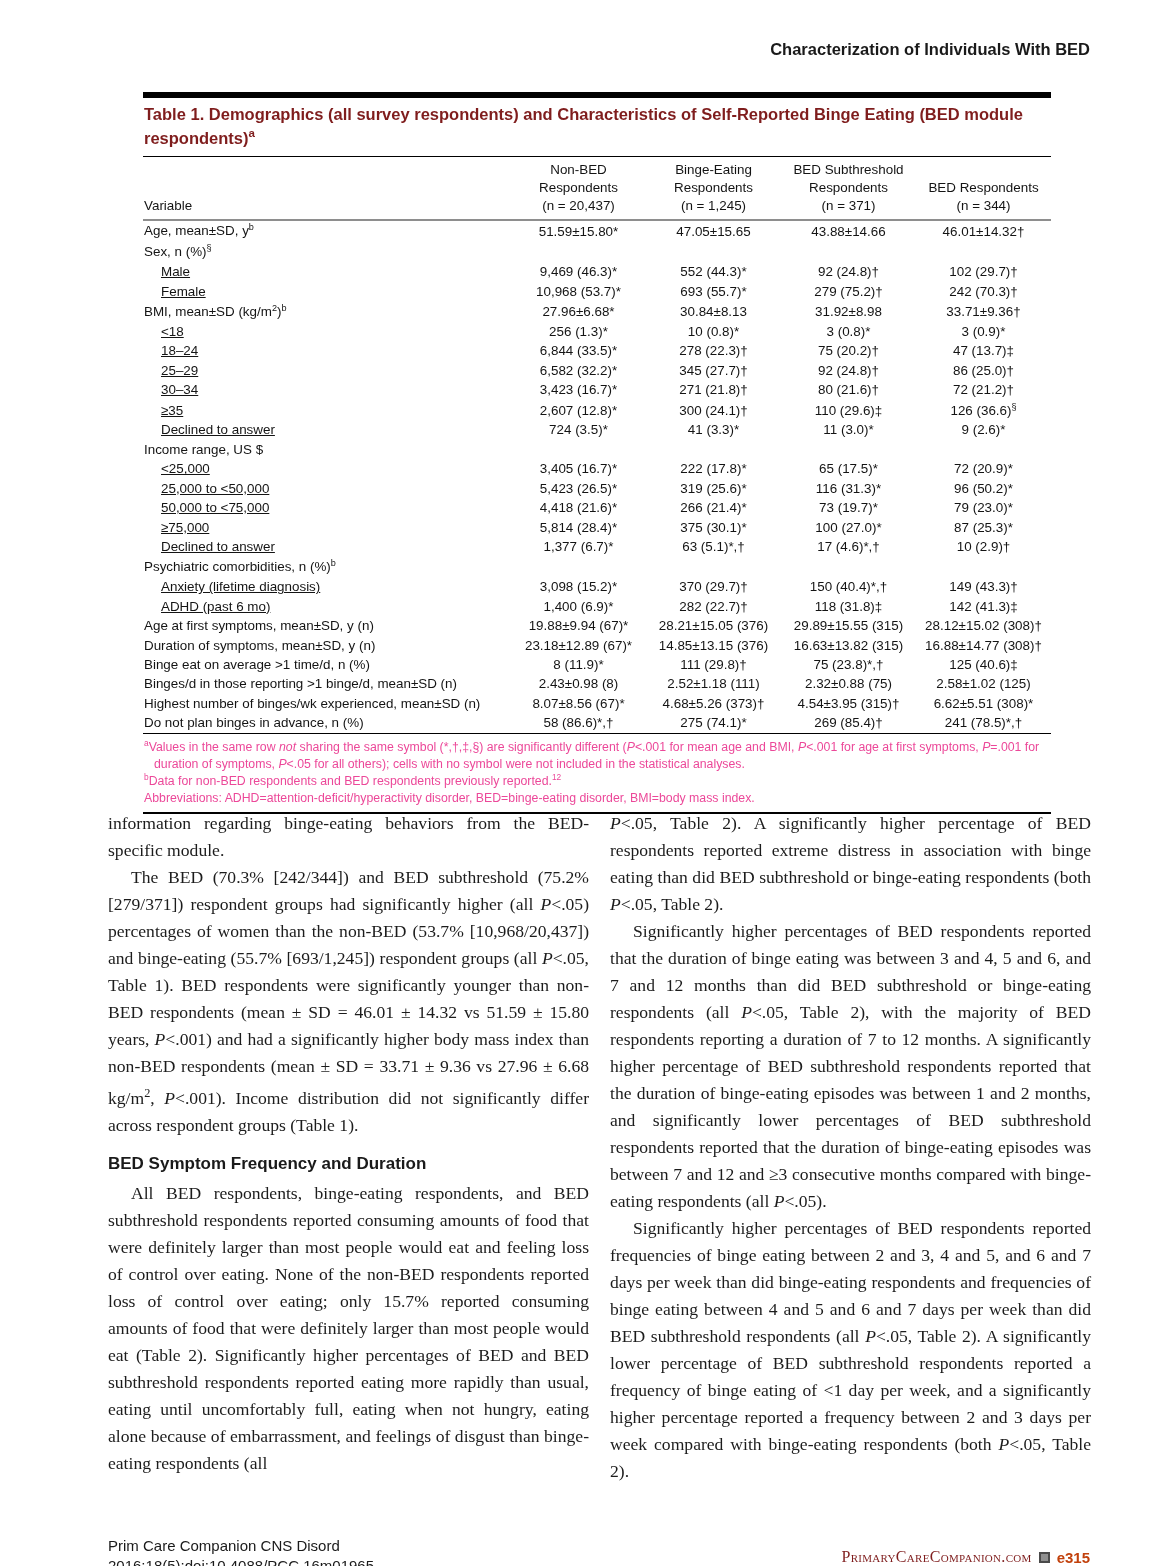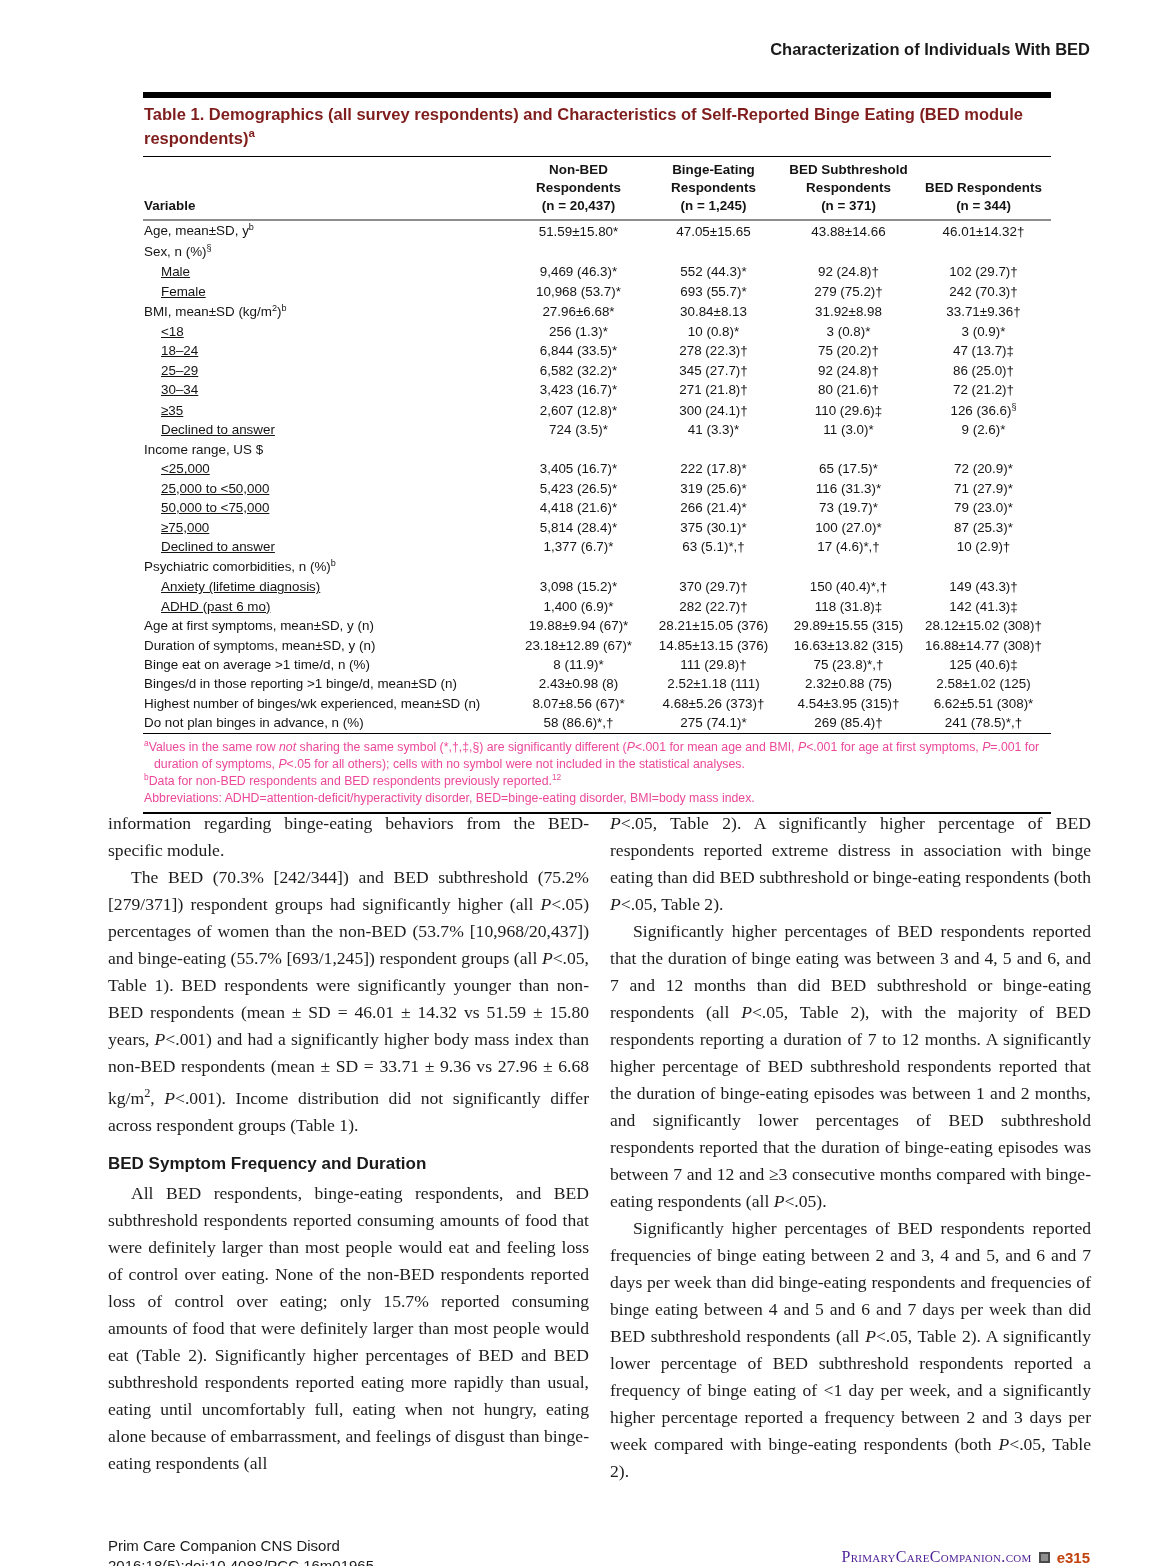--- a/index.html
+++ b/index.html
@@ -16,21 +16,21 @@
   .table-wrap { position: absolute; left: 143px; top: 92px; width: 908px; }
   .topbar { height: 6px; background: #000; }
   .tbl-title {
     font: 700 16.5px/1.32 "Liberation Sans", sans-serif; color: #7f1d1d;
     padding: 6px 0 7px 1px; border-bottom: 1.5px solid #000;
   }
   .tbl-title sup { font-size: 70%; }
   table.demo { border-collapse: collapse; width: 100%; table-layout: fixed;
     font: 13.4px/1.33 "Liberation Sans", sans-serif; color: #141414;
     border-bottom: 1.5px solid #000; }
-  thead th { vertical-align: bottom; text-align: center; font-weight: 700;
+  thead th { vertical-align: bottom; text-align: center; font-weight: 400;
     padding: 4px 0 4px; border-bottom: 2.5px solid #8e8e8e; margin-top: 24px; }
   thead th.var-h { text-align: left; padding-left: 1px; }
   tbody td { padding: 0.8px 0; vertical-align: baseline; white-space: nowrap;
     overflow: hidden; }
   td.lbl { text-align: left; padding-left: 1px; }
   td.lbl.ind1 { padding-left: 18px; text-decoration: underline; }
   td.val { text-align: center; }
   tbody sup, .footnotes sup { font-size: 68%; }
   .footnotes { font: 12.3px/1.35 "Liberation Sans", sans-serif; color: #ec4899;
     padding: 4px 0 6px 1px; border-bottom: 2px solid #000; }
@@ -46,21 +46,21 @@
   .colm h3 { font: 700 17px/1.25 "Liberation Sans", sans-serif; color: #1a1a1a;
     margin: 14px 0 6px; text-align: left; }
   .colm sup { font-size: 70%; }
 
   
   .footer { position: absolute; left: 108px; right: 80px; top: 1536px;
     display: flex; justify-content: space-between; align-items: center; }
   .f-left { font: 400 15px/1.35 "Liberation Sans", sans-serif; color: #1a1a1a; }
   .f-right { display: flex; align-items: center; gap: 7px; margin-top: 2px; }
   .site { font: 400 16px/1 "Liberation Serif", serif; font-variant: small-caps;
-    letter-spacing: 0.3px; color: #4c1d95; }
+    letter-spacing: 0.3px; color: #7f1d1d; }
   .sq { display: inline-block; width: 11px; height: 11px; background: #8f8f8f;
     border: 2px solid #4a4a4a; }
   .pg { font: 700 15px/1 "Liberation Sans", sans-serif; color: #c2410c; }
 </style>
 </head>
 <body>
 
 <div class="page">
 
   <div class="running-head">Characterization of Individuals With BED</div>
@@ -175,21 +175,21 @@
             <td class="val">3,405 (16.7)*</td>
             <td class="val">222 (17.8)*</td>
             <td class="val">65 (17.5)*</td>
             <td class="val">72 (20.9)*</td>
           </tr>
           <tr>
             <td class="lbl ind1">25,000 to &lt;50,000</td>
             <td class="val">5,423 (26.5)*</td>
             <td class="val">319 (25.6)*</td>
             <td class="val">116 (31.3)*</td>
-            <td class="val">71 (27.9)*</td>
+            <td class="val">96 (50.2)*</td>
           </tr>
           <tr>
             <td class="lbl ind1">50,000 to &lt;75,000</td>
             <td class="val">4,418 (21.6)*</td>
             <td class="val">266 (21.4)*</td>
             <td class="val">73 (19.7)*</td>
             <td class="val">79 (23.0)*</td>
           </tr>
           <tr>
             <td class="lbl ind1">≥75,000</td>

